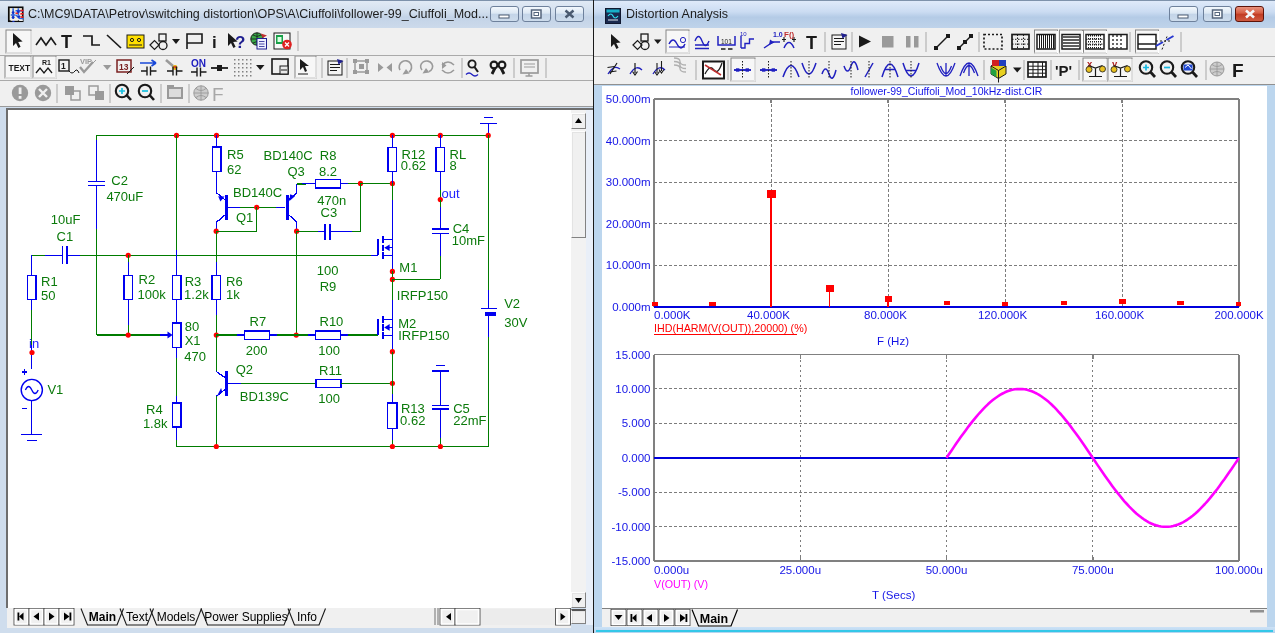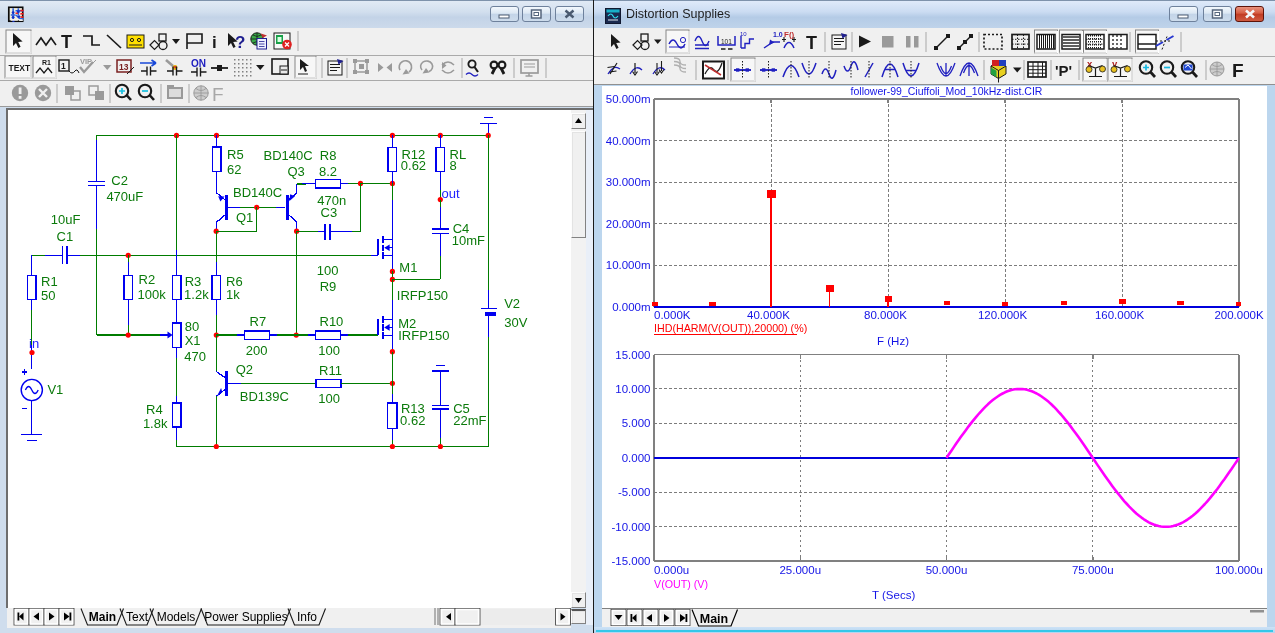--- a/index.html
+++ b/index.html
@@ -39,20 +39,21 @@
         <rect x="14.2" y="7.4" width="3.4" height="1.7" fill="#ee1818"></rect>
         <rect x="14.2" y="10.8" width="3.2" height="1.7" fill="#ee1818"></rect>
         <circle cx="6.5" cy="7" r="1.5" fill="#1133cc"></circle>
         <circle cx="6.5" cy="12" r="1.5" fill="#1133cc"></circle>
         <circle cx="12" cy="6" r="1.5" fill="#1133cc"></circle>
         <circle cx="12.6" cy="11.2" r="1.5" fill="#1133cc"></circle>
         <circle cx="6.8" cy="15.5" r="1.4" fill="#1133cc"></circle>
         <rect x="4" y="13.8" width="7.5" height="1.8" fill="#f4f2ea"></rect>
         <rect x="12.8" y="14.2" width="4" height="1.6" fill="#fbfbfb"></rect>
       </svg>
+  <div class="titletext" style="left:28px;">C:\MC9\DATA\Petrov\switching distortion\OPS\A\Ciuffoli\follower-99_Ciuffoli_Mod...</div>
   <div class="capbtn" style="left:490px;">
         <svg class="g" width="27" height="14" viewBox="0 0 27 14">
           <rect x="8" y="8" width="10" height="3" fill="#fff" stroke="#4a5a70"></rect>
         </svg>
       </div>
   <div class="capbtn" style="left:522px;">
         <svg class="g" width="27" height="14" viewBox="0 0 27 14">
           <rect x="8.5" y="3" width="9.5" height="8" fill="#f8fafc" stroke="#55657c" stroke-width="1.5"></rect>
           <rect x="11" y="5.5" width="4.5" height="3" fill="#fff" stroke="#55657c"></rect>
         </svg>
@@ -535,21 +536,21 @@
 </div>
 
 <div id="rw" class="win">
   <div class="titlebar" style="background:linear-gradient(#dfeafa 0%, #cbdcf2 40%, #b4cbe6 60%, #bfd3ea 100%);"></div>
   <svg id="rticon" style="left:11px;top:8px" width="16" height="16" viewBox="0 0 16 16">
         <rect x="0.5" y="0.5" width="15" height="15" fill="#1a2a50" stroke="#101830"></rect>
         <rect x="1.5" y="1.5" width="13" height="3" fill="#18b0c8"></rect>
         <path d="M3 8 q3 -4 5 0 t5 0" stroke="#30e0f0" stroke-width="1.2" fill="none"></path>
         <path d="M3 12 h10" stroke="#e0e8f0" stroke-width="1"></path>
       </svg>
-  <div class="titletext" style="left:32px;">Distortion Supplies</div>
+  <div class="titletext" style="left:32px;">Distortion Analysis</div>
   <div class="capbtn" style="left:575px;">
         <svg class="g" width="27" height="14" viewBox="0 0 27 14">
           <rect x="8" y="8" width="10" height="3" fill="#fff" stroke="#4a5a70"></rect>
         </svg>
       </div>
   <div class="capbtn" style="left:609px;">
         <svg class="g" width="27" height="14" viewBox="0 0 27 14">
           <rect x="8.5" y="3" width="9.5" height="8" fill="#f8fafc" stroke="#55657c" stroke-width="1.5"></rect>
           <rect x="11" y="5.5" width="4.5" height="3" fill="#fff" stroke="#55657c"></rect>
         </svg>

